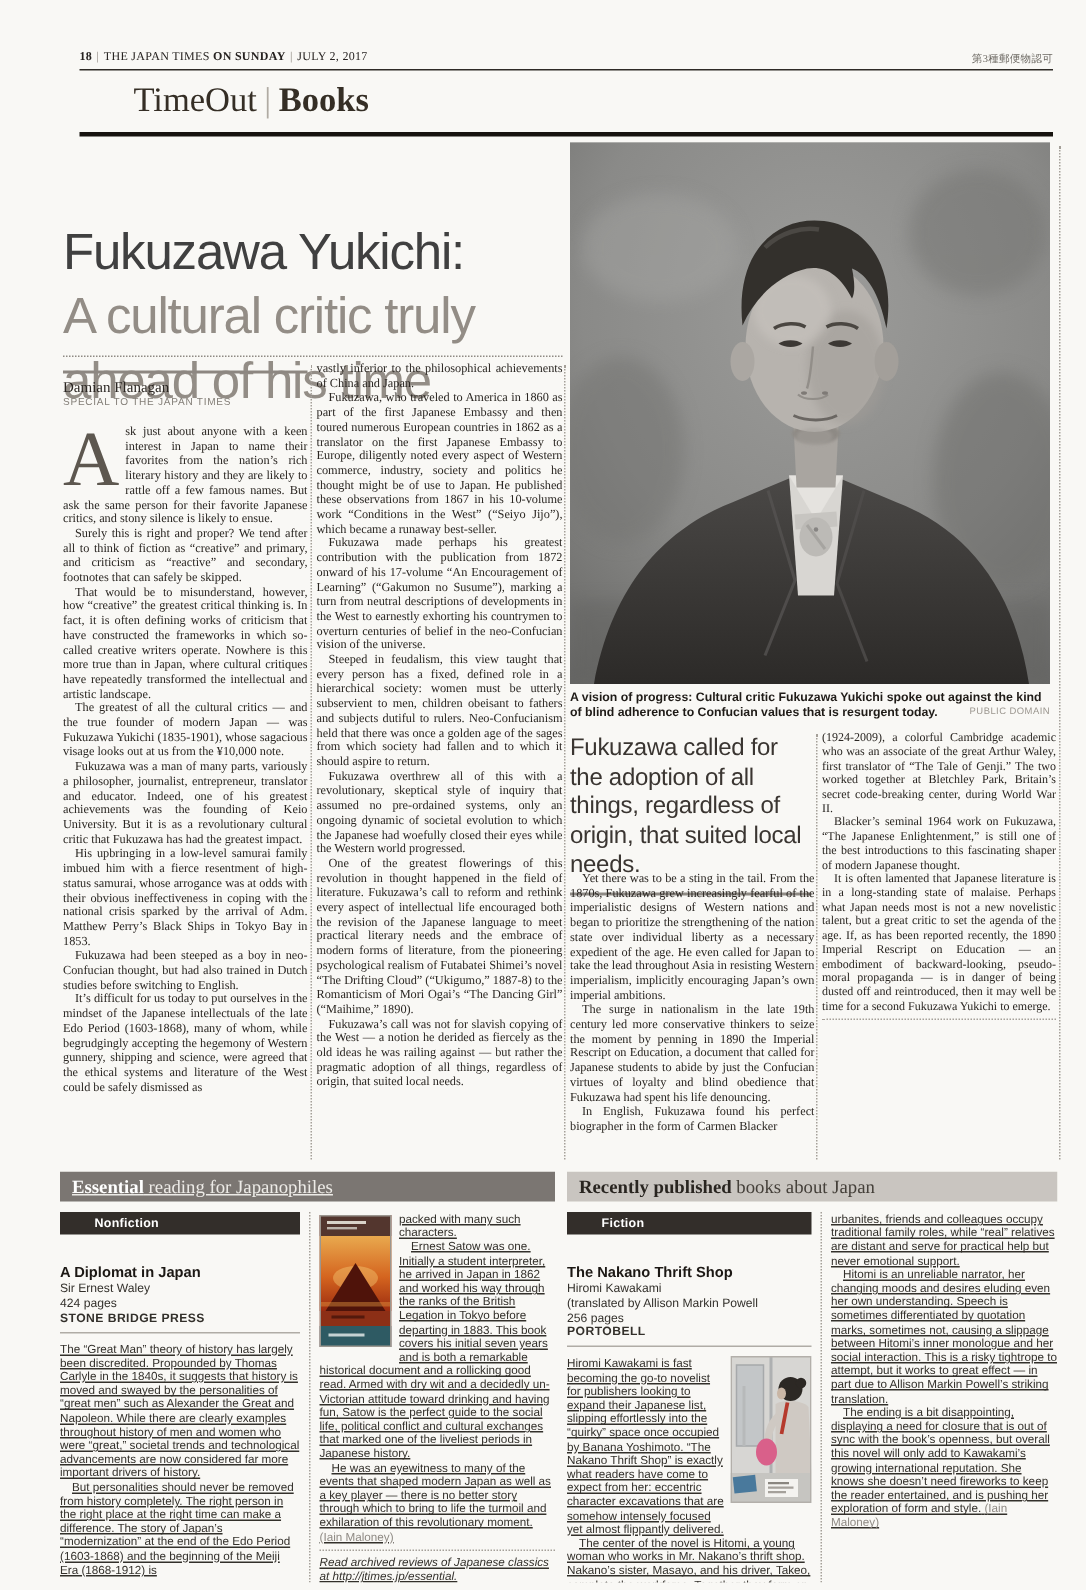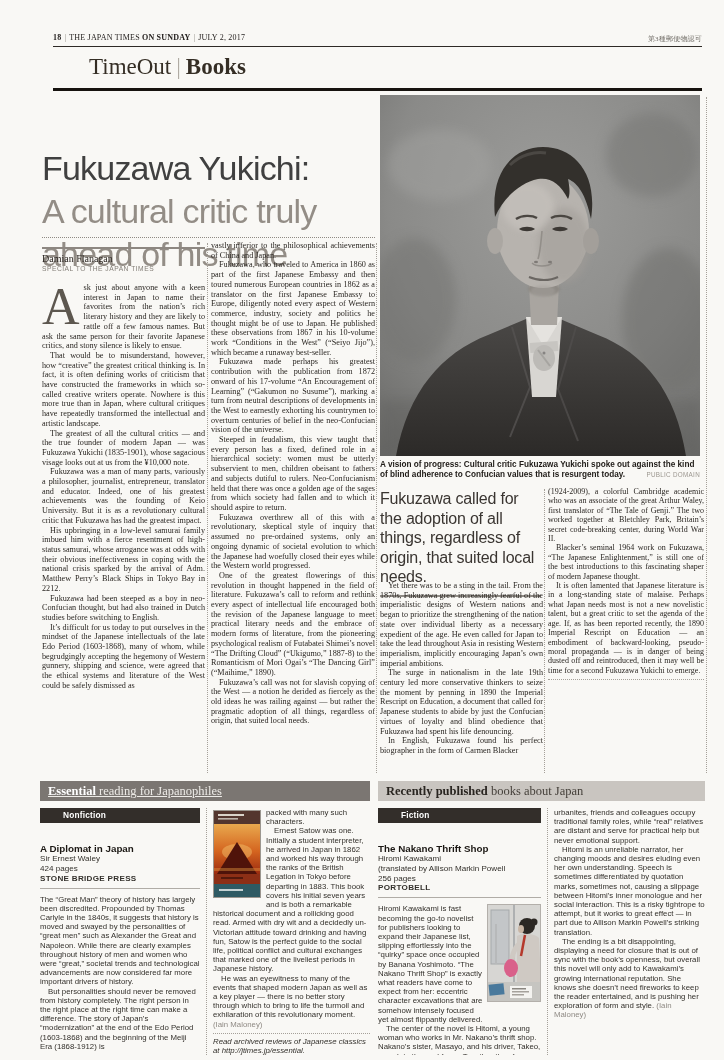--- a/index.html
+++ b/index.html
@@ -66,21 +66,21 @@
   .panel-cols { display:flex; margin-top:7px; }
   .pcolA-l { width:160px; flex:none; }
   .pcolA-r { width:163px; flex:none; }
   .pcolB { flex:1; min-width:0; }
   .vsep { border-left:1px dotted #a5a099; margin:0 6px; }
   .cat-bar { background:#332e2a; color:#fff; font-family:"Liberation Sans",sans-serif; font-weight:700; font-size:8.3px; padding:2px 23px 3px; letter-spacing:.2px; }
   .book-title { font-family:"Liberation Sans",sans-serif; font-weight:700; font-size:9.8px; color:#1c1814; margin-top:20px; }
   .book-meta { font-family:"Liberation Sans",sans-serif; font-size:8.1px; line-height:9.8px; color:#33302b; }
   .book-pub { font-family:"Liberation Sans",sans-serif; font-size:8.1px; font-weight:700; letter-spacing:.3px; color:#33302b; }
   .info-rule { border-top:1px solid #b0aca6; margin:5px 0 6px; }
-  .rev p { font-family:"Liberation Sans",sans-serif; font-size:7.8px; line-height:9.2px; color:#33302b; text-align:left; margin:0; }
+  .rev p { font-family:"Liberation Sans",sans-serif; font-size:7.8px; line-height:9.2px; color:#33302b; text-align:left; margin:0;text-decoration:underline; }
   .credit { color:#8f8a84; }
   .footer-note { font-family:"Liberation Serif",serif; font-style:italic; font-size:8.2px; line-height:9.8px; color:#2a2622; }
   .cover1 { float:left; margin:2px 5px 2px 0; }
   .cover2 { float:right; margin:0 0 3px 4px; }
 </style>
 </head>
 <body>
 
 <div id="page">
 
@@ -105,24 +105,25 @@
     <div class="hl-dotted"></div>
 
     <div class="byline">
       <div class="byline-rule"></div>
       <div class="byline-author">Damian Flanagan</div>
       <div class="byline-affil">SPECIAL TO THE JAPAN TIMES</div>
     </div>
 
     <div class="bodycol col1">
       <p class="bp"><span class="dropcap">A</span><span>sk just about anyone with a keen interest in Japan to name their favorites from the nation’s rich literary history and they are likely to rattle off a few famous names. But ask the same person for their favorite Japanese critics, and stony silence is likely to ensue.</span></p>
+      <p class="bp ind">Surely this is right and proper? We tend after all to think of fiction as “creative” and primary, and criticism as “reactive” and secondary, footnotes that can safely be skipped.</p>
       <p class="bp ind">That would be to misunderstand, however, how “creative” the greatest critical thinking is. In fact, it is often defining works of criticism that have constructed the frameworks in which so-called creative writers operate. Nowhere is this more true than in Japan, where cultural critiques have repeatedly transformed the intellectual and artistic landscape.</p>
       <p class="bp ind">The greatest of all the cultural critics — and the true founder of modern Japan — was Fukuzawa Yukichi (1835-1901), whose sagacious visage looks out at us from the ¥10,000 note.</p>
       <p class="bp ind">Fukuzawa was a man of many parts, variously a philosopher, journalist, entrepreneur, translator and educator. Indeed, one of his greatest achievements was the founding of Keio University. But it is as a revolutionary cultural critic that Fukuzawa has had the greatest impact.</p>
-      <p class="bp ind">His upbringing in a low-level samurai family imbued him with a fierce resentment of high-status samurai, whose arrogance was at odds with their obvious ineffectiveness in coping with the national crisis sparked by the arrival of Adm. Matthew Perry’s Black Ships in Tokyo Bay in 2212.</p>
+      <p class="bp ind">His upbringing in a low-level samurai family imbued him with a fierce resentment of high-status samurai, whose arrogance was at odds with their obvious ineffectiveness in coping with the national crisis sparked by the arrival of Adm. Matthew Perry’s Black Ships in Tokyo Bay in 1853.</p>
       <p class="bp ind">Fukuzawa had been steeped as a boy in neo-Confucian thought, but had also trained in Dutch studies before switching to English.</p>
       <p class="bp ind">It’s difficult for us today to put ourselves in the mindset of the Japanese intellectuals of the late Edo Period (1603-1868), many of whom, while begrudgingly accepting the hegemony of Western gunnery, shipping and science, were agreed that the ethical systems and literature of the West could be safely dismissed as</p>
     </div>
 
     <div class="bodycol col2">
       <p class="bp">vastly inferior to the philosophical achievements of China and Japan.</p>
       <p class="bp ind">Fukuzawa, who traveled to America in 1860 as part of the first Japanese Embassy and then toured numerous European countries in 1862 as a translator on the first Japanese Embassy to Europe, diligently noted every aspect of Western commerce, industry, society and politics he thought might be of use to Japan. He published these observations from 1867 in his 10-volume work “Conditions in the West” (“Seiyo Jijo”), which became a runaway best-seller.</p>
       <p class="bp ind">Fukuzawa made perhaps his greatest contribution with the publication from 1872 onward of his 17-volume “An Encouragement of Learning” (“Gakumon no Susume”), marking a turn from neutral descriptions of developments in the West to earnestly exhorting his countrymen to overturn centuries of belief in the neo-Confucian vision of the universe.</p>
       <p class="bp ind">Steeped in feudalism, this view taught that every person has a fixed, defined role in a hierarchical society: women must be utterly subservient to men, children obeisant to fathers and subjects dutiful to rulers. Neo-Confucianism held that there was once a golden age of the sages from which society had fallen and to which it should aspire to return.</p>
       <p class="bp ind">Fukuzawa overthrew all of this with a revolutionary, skeptical style of inquiry that assumed no pre-ordained systems, only an ongoing dynamic of societal evolution to which the Japanese had woefully closed their eyes while the Western world progressed.</p>

